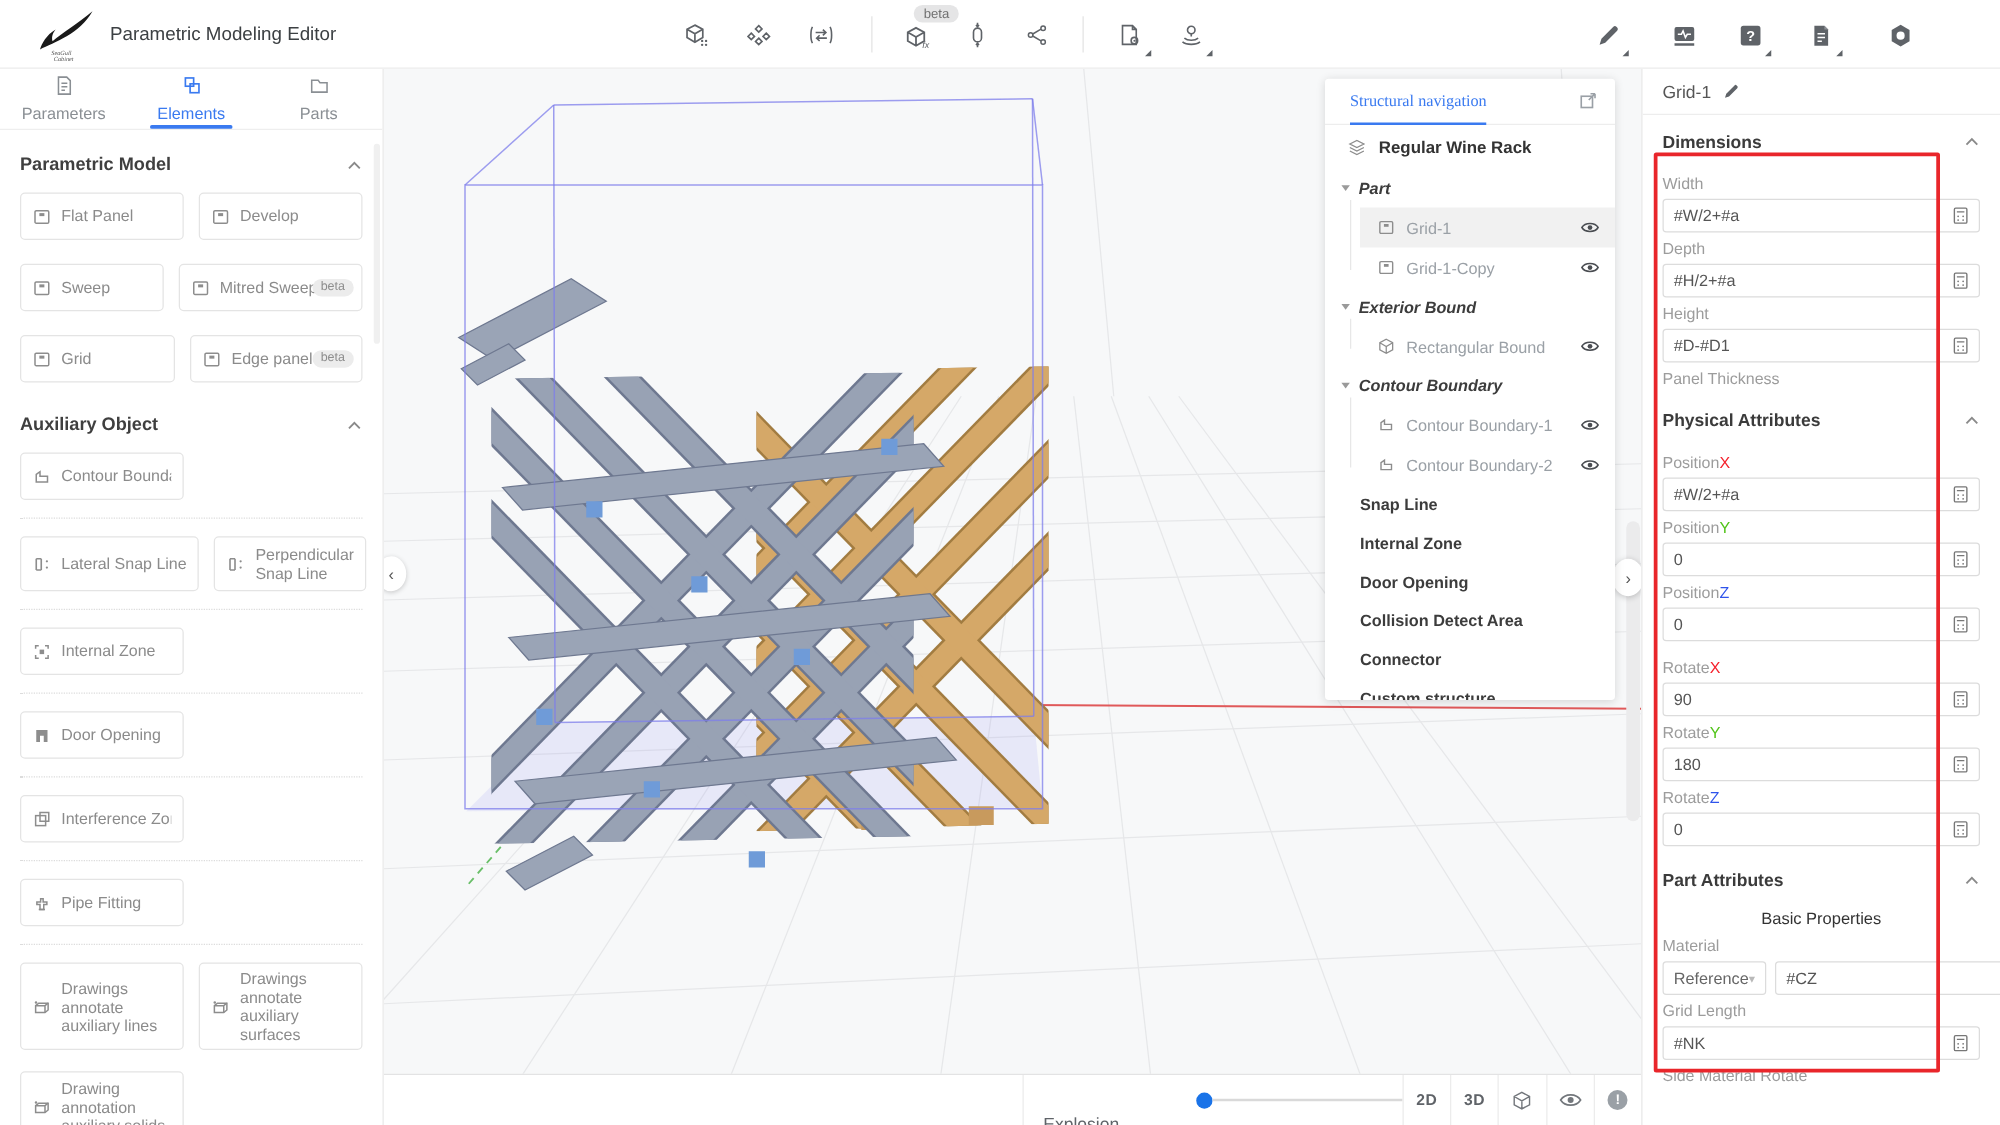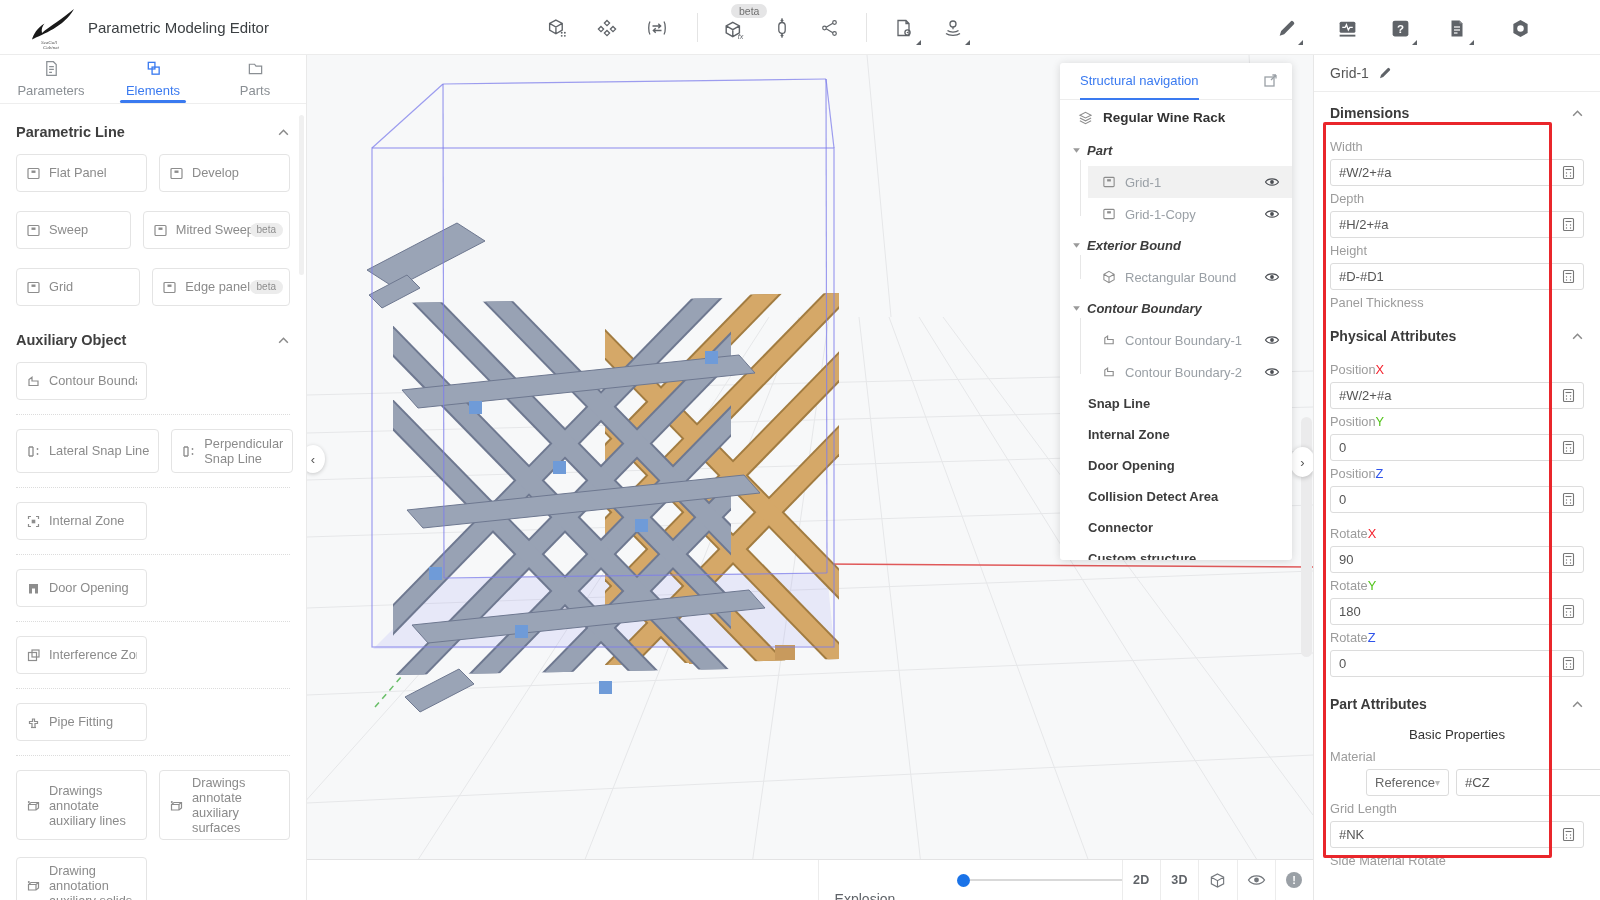--- a/index.html
+++ b/index.html
@@ -35,21 +35,21 @@
   .sb-scroll { position:absolute; right:2px; top:60px; width:5px; height:160px; background:#f0f0f0; border-radius:3px; }
   .icon14 { flex:none; width:15px; height:15px; color:#8d8d8d; display:inline-flex; }
 
   
   .viewport { position:absolute; left:307px; top:55px; width:1006px; height:845px; background:#f7f8f9; overflow:hidden; z-index:5; }
   .scene { position:absolute; left:0; top:0; }
 
   
   .navp { position:absolute; left:753px; top:8px; width:232px; height:497px; background:#fff; border-radius:3px; box-shadow:0 1px 8px rgba(0,0,0,0.14); z-index:10; overflow:hidden; }
   .navp-h { height:37px; border-bottom:1px solid #ededed; display:flex; align-items:center; justify-content:space-between; padding:0 13px 0 20px; }
-  .navp-title { color:#3a7af0; font-size:13px; line-height:35px; border-bottom:2px solid #3a7af0; cursor:pointer; }
+  .navp-title { color:#3a7af0; font-size:13px; line-height:35px; border-bottom:2px solid #3a7af0; cursor:pointer;font-family:Liberation Serif, serif; }
   .navp-expand { width:16px; height:16px; color:#9aa0a6; cursor:pointer; }
   .trow { display:flex; align-items:center; font-size:13px; cursor:pointer; }
   .trow.root { height:35px; padding-left:18px; gap:10px; font-weight:700; color:#333; font-size:13.5px; }
   .trow.group { height:31px; padding-left:12px; gap:6px; font-weight:700; color:#3c3c3c;font-style:italic; }
   .trow.plain { height:31px; padding-left:28px; font-weight:700; color:#3c3c3c; }
   .kids { position:relative; }
   .kids::before { content:""; position:absolute; left:20px; top:-6px; bottom:14px; border-left:1px solid #e7e7e7; }
   .trow.kid { height:32px; margin-left:28px; padding-left:14px; gap:8px; color:#9aa0a6; position:relative; }
   .trow.kid.selected { background:#f1f1f1; }
   .eye { margin-left:auto; margin-right:12px; width:16px; height:12px; color:#4a4d52; display:inline-flex; }
@@ -78,21 +78,21 @@
   .rp-sec { display:flex; align-items:center; justify-content:space-between; padding:0 16px; height:42px; font-size:14px; font-weight:700; color:#3b3b3b; cursor:pointer; }
   .rp-field { padding:0 16px; }
   .rp-field .flabel { font-size:12.8px; color:#9c9c9c; margin:5px 0 5px; }
   .fbox { height:27px; border:1px solid #dcdcdc; border-radius:3px; display:flex; align-items:center; padding:0 8px; background:#fff; }
   .fbox input { border:0; outline:0; flex:1; min-width:0; font-family:"Liberation Sans",sans-serif; font-size:13px; color:#555; background:transparent; }
   .calc { width:13px; height:15px; color:#777; flex:none; cursor:pointer; display:inline-flex; }
   .axX { color:#f5222d; } .axY { color:#52c41a; } .axZ { color:#2f54eb; }
   .gap8 { height:8px; }
   .subhead { padding:2px 16px 2px; font-size:13.2px; font-weight:400; color:#333;text-align:center; }
   .mat-row { display:flex; gap:7px; padding:0 16px; }
-  .selbox { width:132px; height:27px; border:1px solid #dcdcdc; border-radius:3px; display:flex; align-items:center; justify-content:space-between; padding:0 8px; font-size:13px; color:#666; cursor:pointer;margin-left:36px; }
+  .selbox { width:132px; height:27px; border:1px solid #dcdcdc; border-radius:3px; display:flex; align-items:center; justify-content:space-between; padding:0 8px; font-size:13px; color:#666; cursor:pointer; }
   .selbox .caret { color:#b9b9b9; font-size:10px; }
   .fbox.grow { flex:1; }
   .chev { width:13px; height:13px; color:#888; display:inline-flex; }
   .annot-red { position:absolute; left:9px; top:67px; width:229px; height:736px; border:3px solid #e9262b; border-radius:2px; z-index:50; pointer-events:none; }
 </style>
 </head>
 <body>
 
 <div class="app">
 
@@ -231,21 +231,21 @@
           <svg width="17" height="17" viewBox="0 0 18 18" fill="none" stroke="currentColor" stroke-width="1.3">
             <path d="M2.5 4.5 h5.5 l1.5 2 h6 V14.5 H2.5 Z"></path>
           </svg>
         </span>
         <span>Parts</span>
       </div>
     </div>
 
     <div class="sb-body">
       <div class="sec-h">
-        <span>Parametric Line</span>
+        <span>Parametric Model</span>
         <span class="chev">
           <svg width="13" height="13" viewBox="0 0 12 12" fill="none" stroke="#8a8a8a" stroke-width="1.4">
               <polyline points="2,8 6,4 10,8"></polyline>
             </svg>
         </span>
       </div>
 
       <div class="btn-row">
         <div class="pm-btn">
           <span class="icon14">

